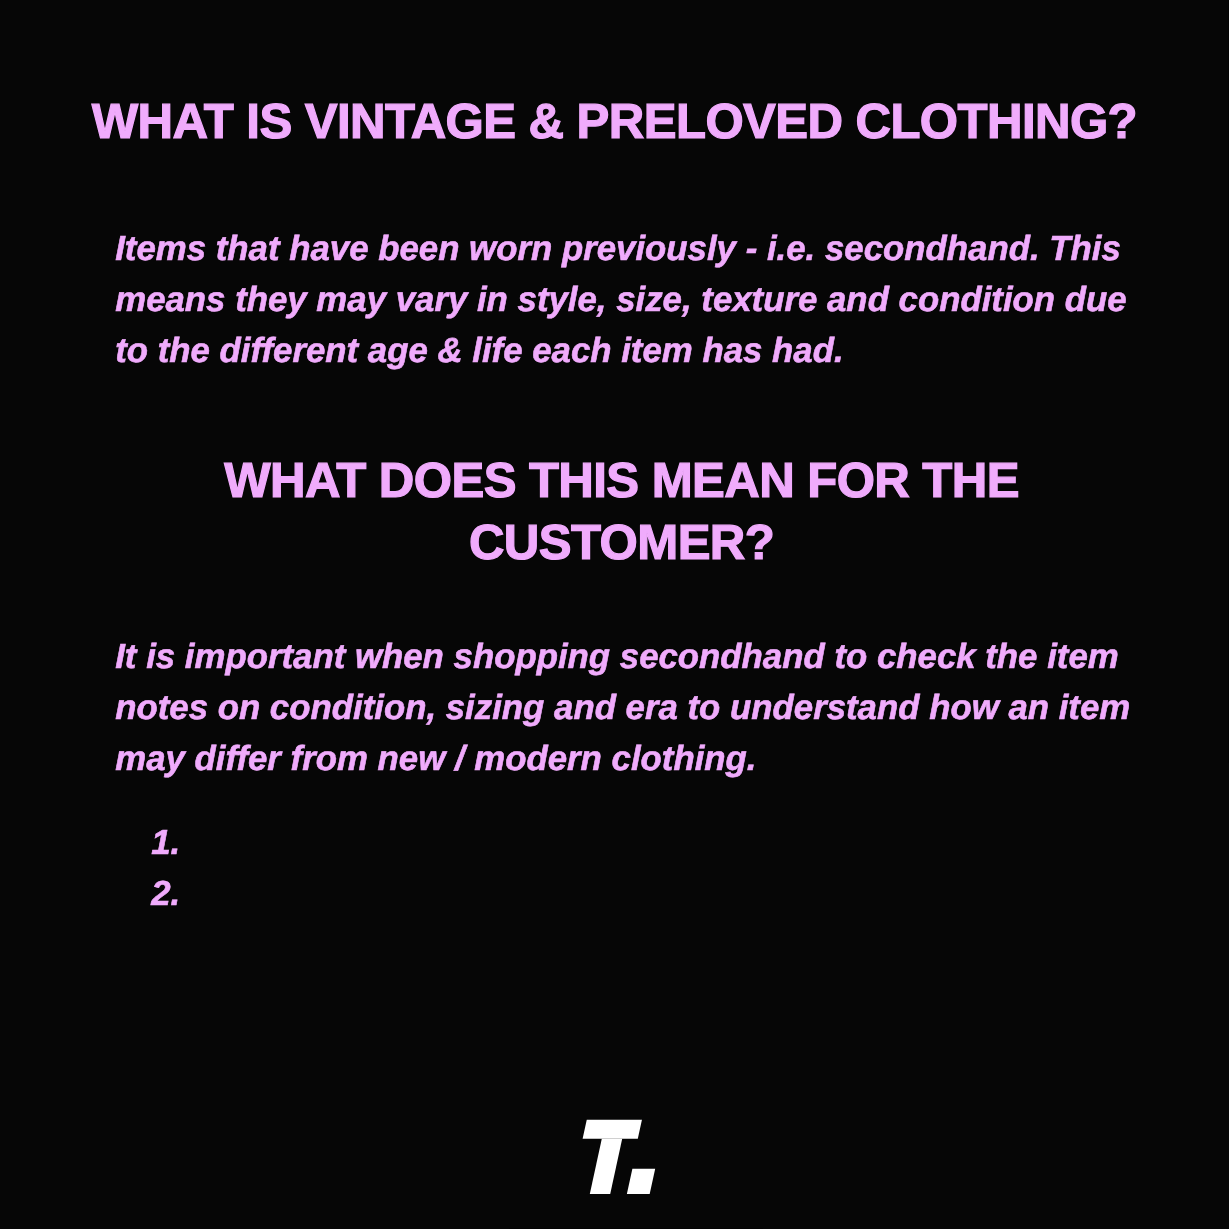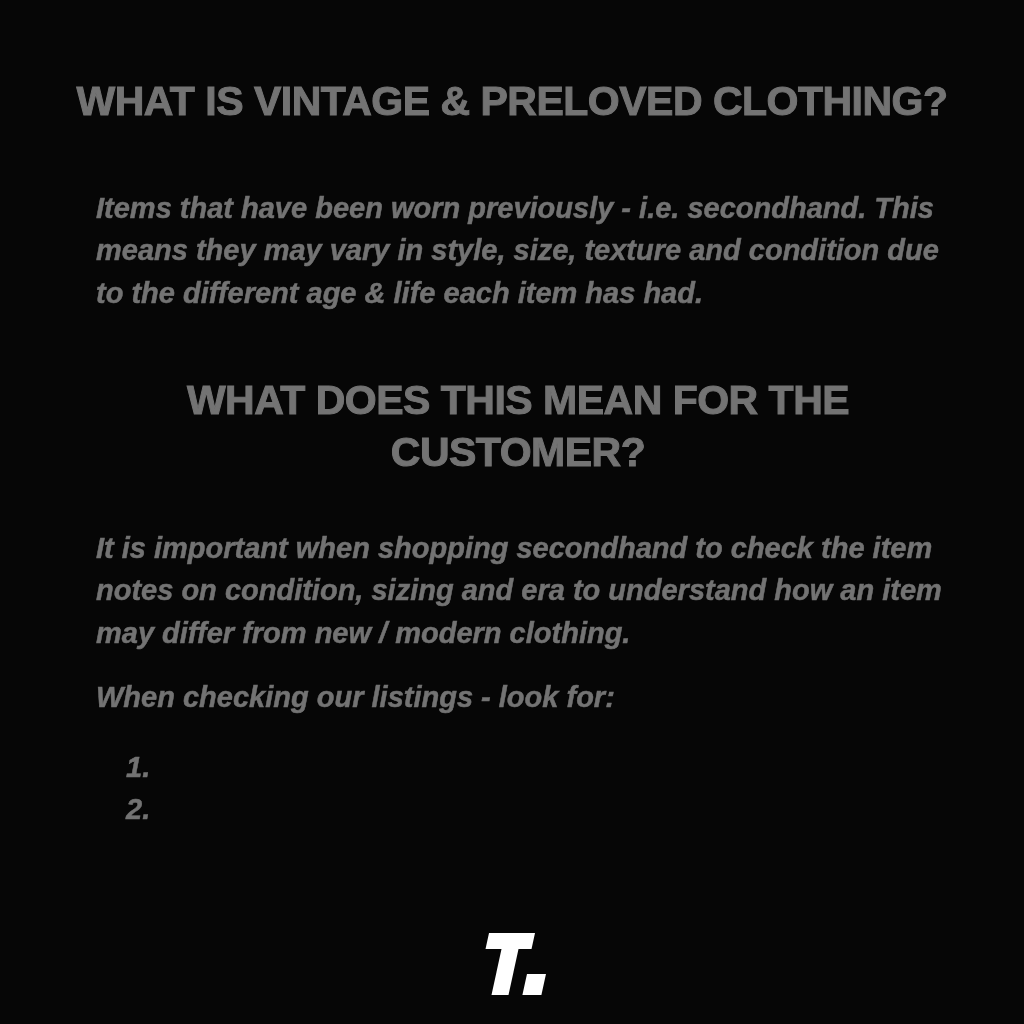--- a/index.html
+++ b/index.html
@@ -1,20 +1,20 @@
 <!DOCTYPE html>
 <html><head>
 <meta charset="utf-8">
 <style>
   html,body{margin:0;padding:0;background:#000;}
   .canvas{
     position:relative;
     width:1024px;height:1024px;
     background:#060606;
-    color:#737373;
+    color:#f0abfc;
     font-family:"Liberation Sans", sans-serif;
     overflow:hidden;
   }
   .h1{
     margin:0;
     padding-top:78px;
     text-align:center;
     font-size:41px;
     font-weight:bold;
     letter-spacing:-0.5px;
@@ -75,21 +75,20 @@
 means they may vary in style, size, texture and condition due
 to the different age &amp; life each item has had.</p>
 
   <h2 class="h2">WHAT DOES THIS MEAN FOR THE
 CUSTOMER?</h2>
 
   <p class="body-text customer">It is important when shopping secondhand to check the item
 notes on condition, sizing and era to understand how an item
 may differ from new / modern clothing.</p>
 
-  <p class="body-text listings">When checking our listings - look for:</p>
 
   <ol class="checklist">
     <li>
       <span class="num">1.</span>
     </li>
     <li>
       <span class="num">2.</span>
     </li>
   </ol>
 

